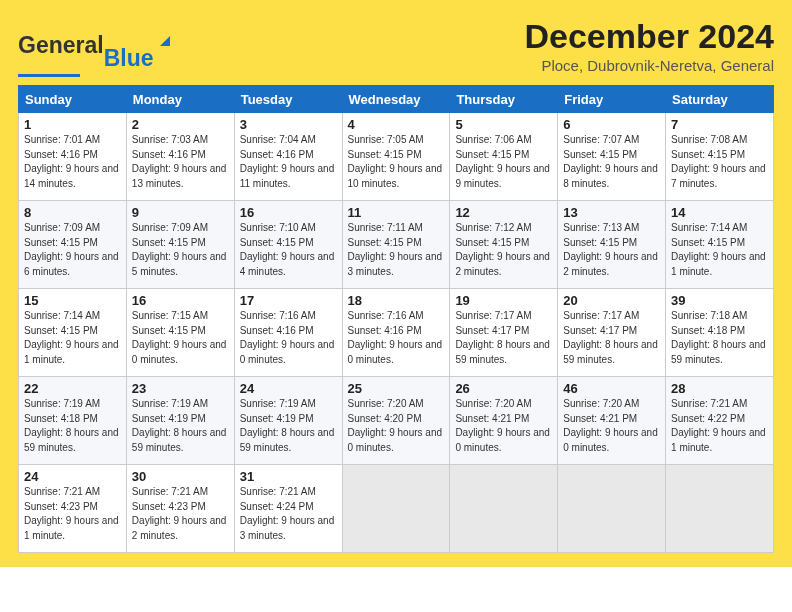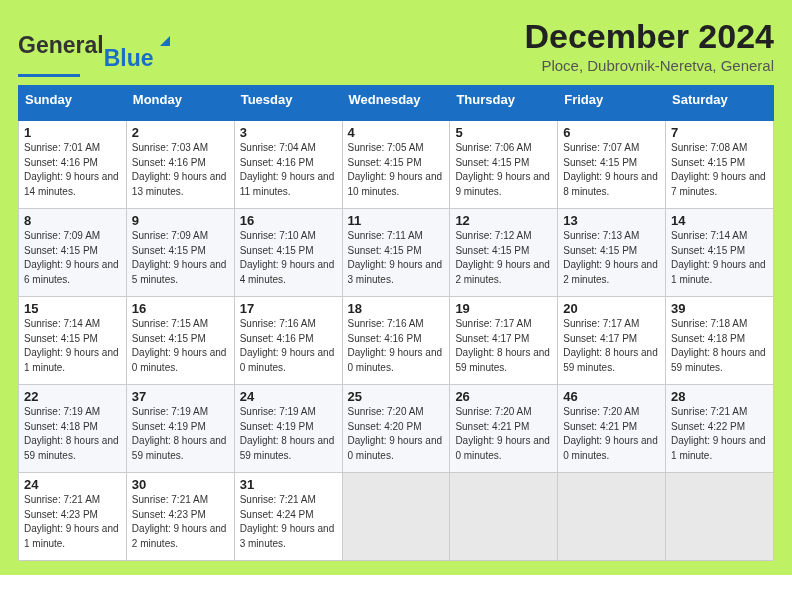--- a/index.html
+++ b/index.html
@@ -5,21 +5,21 @@
     * { box-sizing: border-box; margin: 0; padding: 0; }
     body {
       font-family: Arial, sans-serif;
       background: #fff;
       width: 792px;
       min-height: 612px;
       padding: 0;
     }
     .page {
       width: 792px;
-      background: #bef264;
+      background: #fde047;
       padding: 18px 18px 14px 18px;
     }
     .header {
       display: flex;
       align-items: flex-start;
       justify-content: space-between;
       margin-bottom: 8px;
     }
     .logo {
       display: flex;
@@ -44,21 +44,21 @@
       width: 100%;
       border-collapse: collapse;
       table-layout: fixed;
     }
     .calendar thead tr th {
       background: #1a6fc4;
       color: #fff;
       font-size: 13px;
       font-weight: bold;
       text-align: left;
-      padding: 6px 6px 13px 6px;
+      padding: 6px 6px 5px 6px;
       border: 1px solid #1a6fc4;
     }
     .calendar tbody tr td {
       vertical-align: top;
       border: 1px solid #ccc;
       padding: 4px 5px 4px 5px;
       font-size: 10.5px;
       color: #333;
       background: #fff;
       min-height: 80px;
@@ -208,21 +208,21 @@
             <span class="cell-date">39</span>
             <div class="cell-info">Sunrise: 7:18 AM<br>Sunset: 4:18 PM<br>Daylight: 8 hours and 59 minutes.</div>
           </td>
         </tr>
         <tr>
           <td>
             <span class="cell-date">22</span>
             <div class="cell-info">Sunrise: 7:19 AM<br>Sunset: 4:18 PM<br>Daylight: 8 hours and 59 minutes.</div>
           </td>
           <td>
-            <span class="cell-date">37</span>
+            <span class="cell-date">23</span>
             <div class="cell-info">Sunrise: 7:19 AM<br>Sunset: 4:19 PM<br>Daylight: 8 hours and 59 minutes.</div>
           </td>
           <td>
             <span class="cell-date">24</span>
             <div class="cell-info">Sunrise: 7:19 AM<br>Sunset: 4:19 PM<br>Daylight: 8 hours and 59 minutes.</div>
           </td>
           <td>
             <span class="cell-date">25</span>
             <div class="cell-info">Sunrise: 7:20 AM<br>Sunset: 4:20 PM<br>Daylight: 9 hours and 0 minutes.</div>
           </td>

